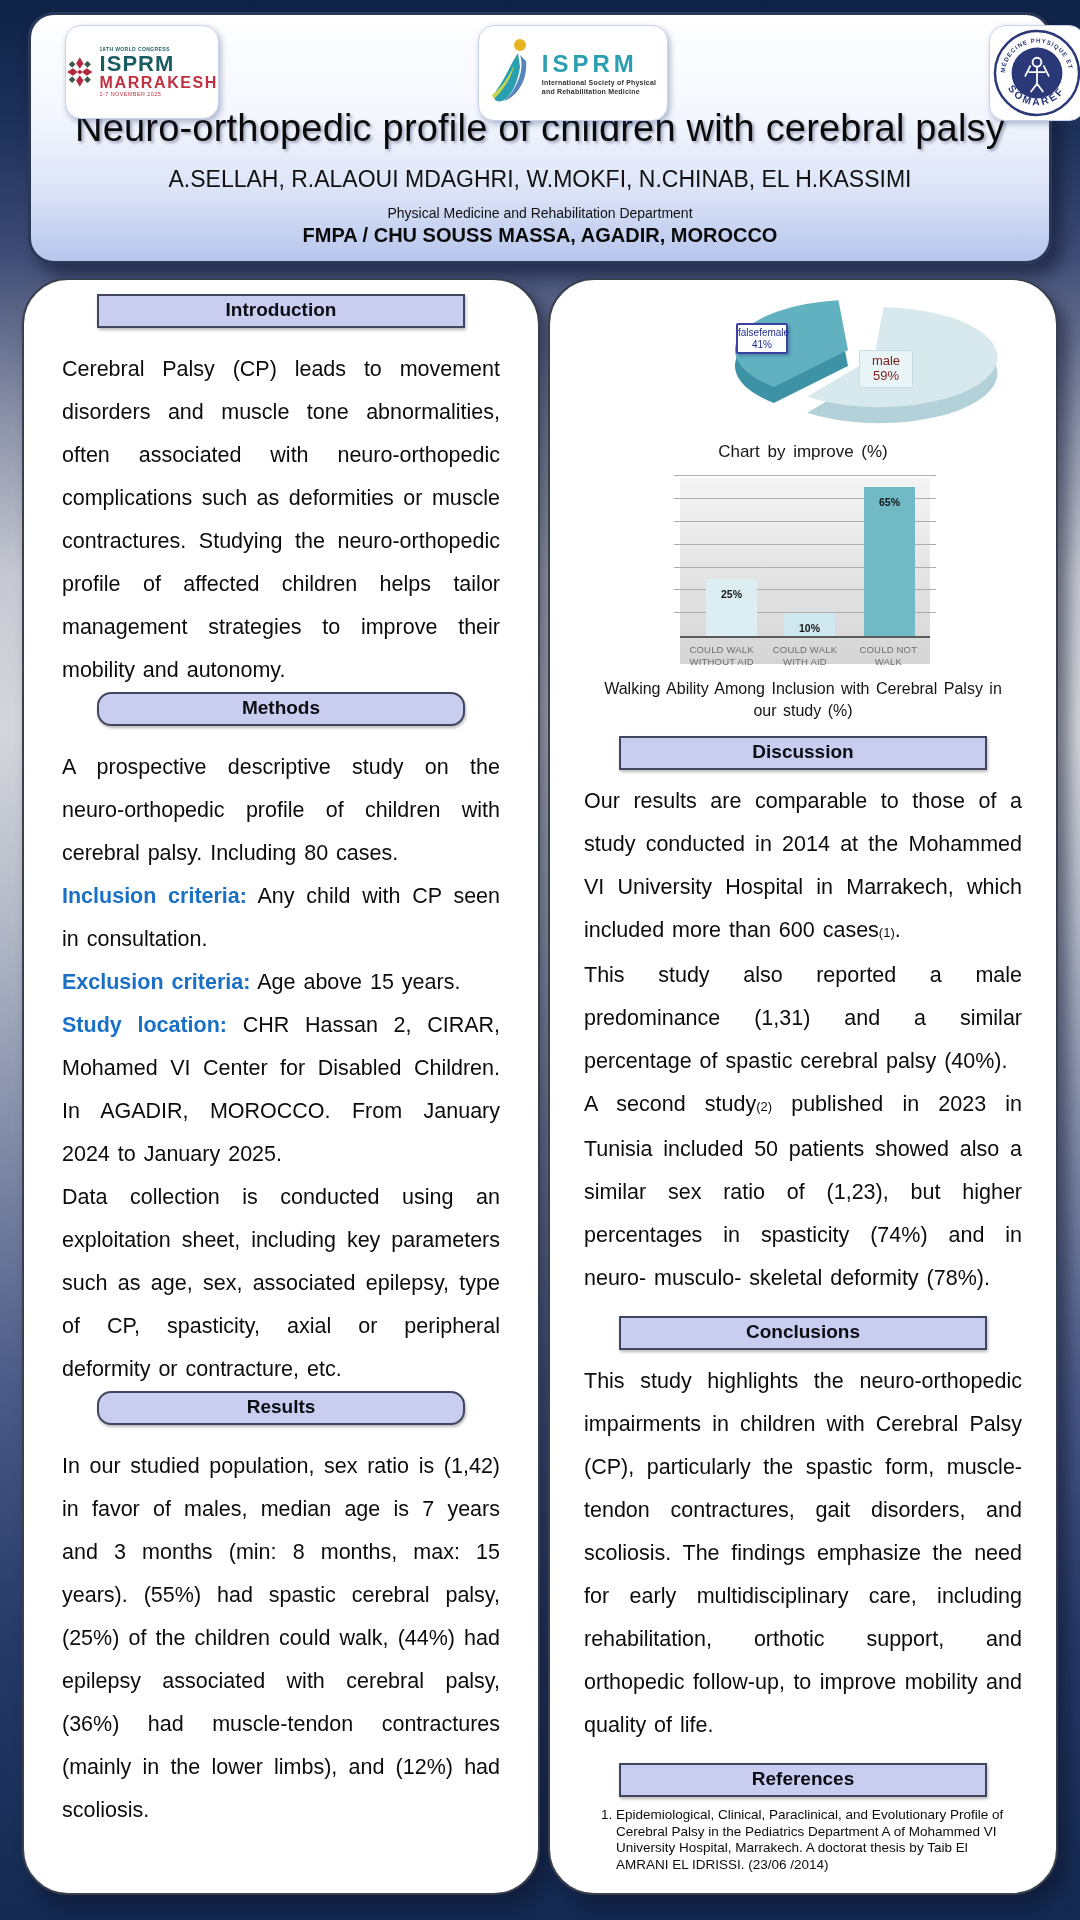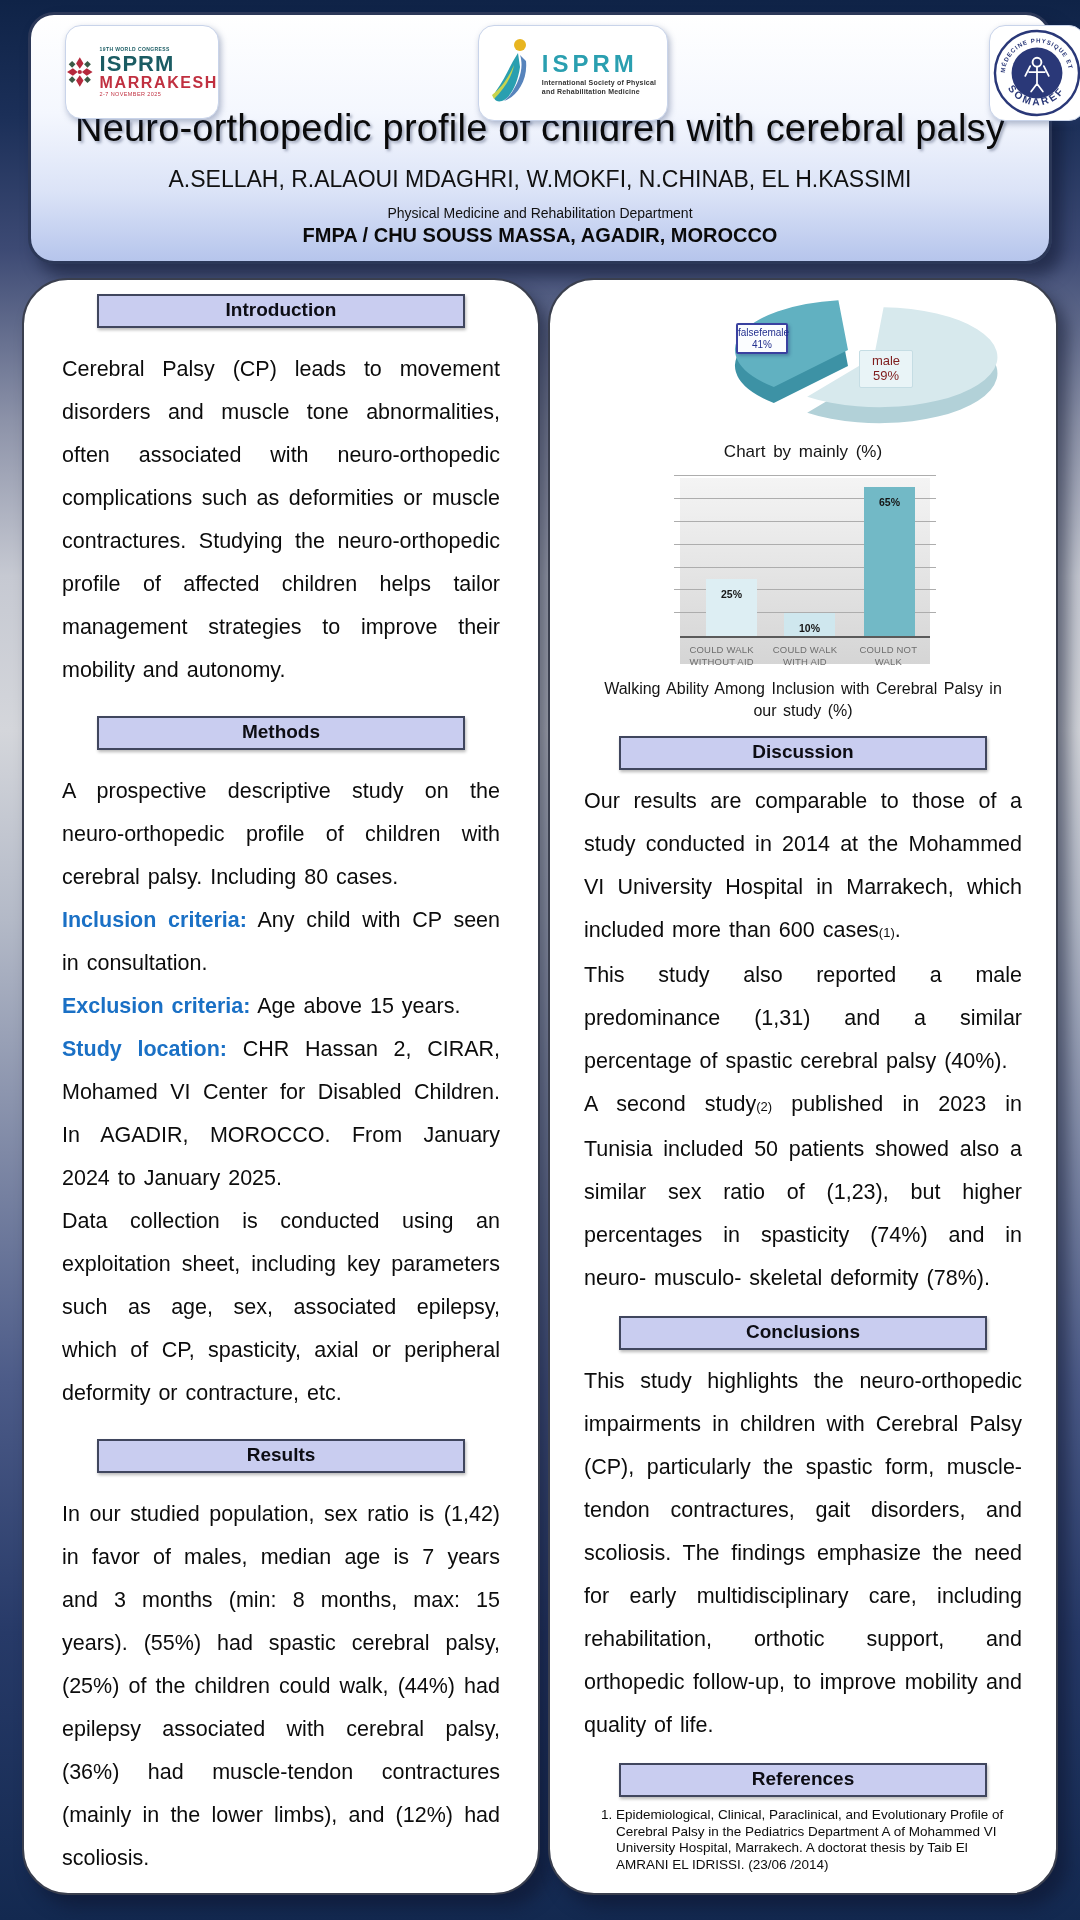--- a/index.html
+++ b/index.html
@@ -72,21 +72,21 @@
   .xlabels { position:absolute; left:0; top:166px; width:250px; display:flex; }
   .xlabel { flex:1; text-align:center; font-size:9.5px; color:#6e6e6e; line-height:1.25;
     letter-spacing:.2px; }
   .bar-caption { margin-top:14px; text-align:center; font-size:16px; color:#141414;
     line-height:22px; padding:0 16px; word-spacing:2px; }
   
   .refs { margin:10px 0 0 6px; font-size:13.5px; line-height:16.5px; color:#0c0c0c; }
   .refs ol { padding-left:26px; }
   .refs li { margin-bottom:3px; }
   .mt10{margin-top:10px;} .mt14{margin-top:14px;} .mt16{margin-top:16px;}
-  .mt20{margin-top:20px;} .mt24{margin-top:24px;}
+  .mt20{margin-top:20px;} .mt24{border-radius:14px;}
 </style>
 </head>
 <body>
 
 <div class="panel header">
   <div class="logo-card logo-left">
     <svg width="52" height="62" viewBox="0 0 52 62">
       <g transform="translate(26,31)">
         <path d="M0,-28 L7,-16 L0,-6 L-7,-16 Z" fill="#b5293c"></path>
         <path d="M0,28 L7,16 L0,6 L-7,16 Z" fill="#b5293c"></path>
@@ -154,21 +154,21 @@
   <div class="body-text mt20">
     <p>Cerebral Palsy (CP) leads to movement disorders and muscle tone abnormalities, often associated with neuro-orthopedic complications such as deformities or muscle contractures. Studying the neuro-orthopedic profile of affected children helps tailor management strategies to improve their mobility and autonomy.</p>
   </div>
 
   <div class="sec-head mt24">Methods</div>
   <div class="body-text mt20">
     <p>A prospective descriptive study on the neuro-orthopedic profile of children with cerebral palsy. Including 80 cases.</p>
     <p><span class="kw">Inclusion criteria:</span><span> Any child with CP seen in consultation.</span></p>
     <p><span class="kw">Exclusion criteria:</span><span> Age above 15 years.</span></p>
     <p><span class="kw">Study location:</span><span> CHR Hassan 2, CIRAR, Mohamed VI Center for Disabled Children. In AGADIR, MOROCCO. From January 2024 to January 2025.</span></p>
-    <p>Data collection is conducted using an exploitation sheet, including key parameters such as age, sex, associated epilepsy, which of CP, spasticity, axial or peripheral deformity or contracture, etc.</p>
+    <p>Data collection is conducted using an exploitation sheet, including key parameters such as age, sex, associated epilepsy, type of CP, spasticity, axial or peripheral deformity or contracture, etc.</p>
   </div>
 
   <div class="sec-head mt24">Results</div>
   <div class="body-text mt20">
     <p>In our studied population, sex ratio is (1,42) in favor of males, median age is 7 years and 3 months (min: 8 months, max: 15 years). (55%) had spastic cerebral palsy, (25%) of the children could walk, (44%) had epilepsy associated with cerebral palsy, (36%) had muscle-tendon contractures (mainly in the lower limbs), and (12%) had scoliosis.</p>
   </div>
 </div>
 
 <div class="panel col-right">
 
@@ -191,21 +191,21 @@
     </svg>
     <div class="pie-label pie-label-female">
       <span>false</span><span>female</span><br>
       <span>41%</span>
     </div>
     <div class="pie-label pie-label-male">
       <span>male</span><br>
       <span>59%</span>
     </div>
   </div>
-  <div class="chart-title">Chart by mainly (%)</div>
+  <div class="chart-title">Chart by improve (%)</div>
 
   <div class="bar-chart">
     <div class="plot">
       <div class="plot-area">
         <div class="gridline" style="bottom:22.8px"></div>
         <div class="gridline" style="bottom:45.7px"></div>
         <div class="gridline" style="bottom:68.5px"></div>
         <div class="gridline" style="bottom:91.4px"></div>
         <div class="gridline" style="bottom:114.2px"></div>
         <div class="gridline" style="bottom:137.1px"></div>

